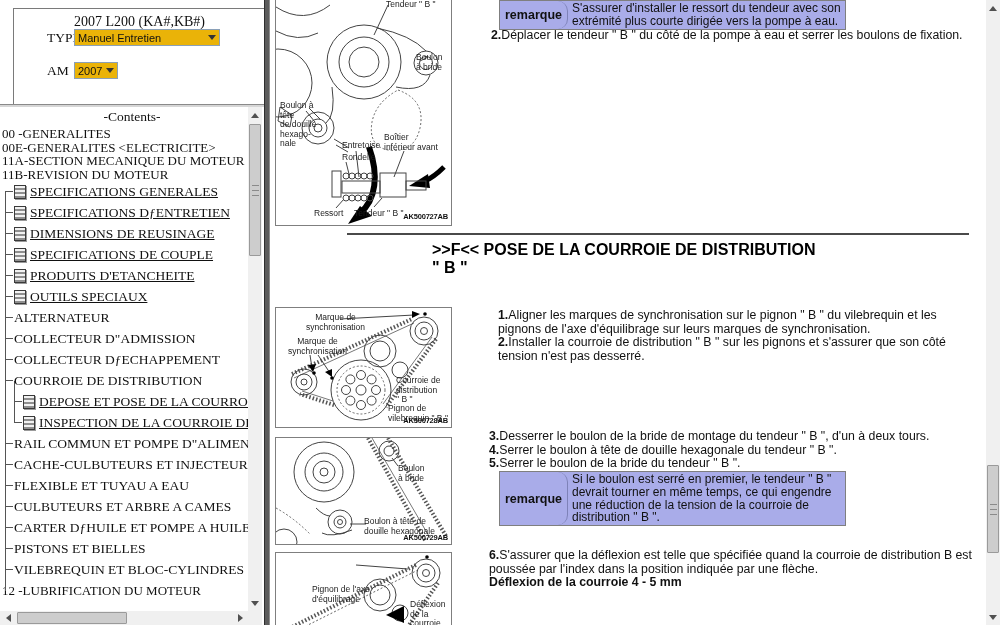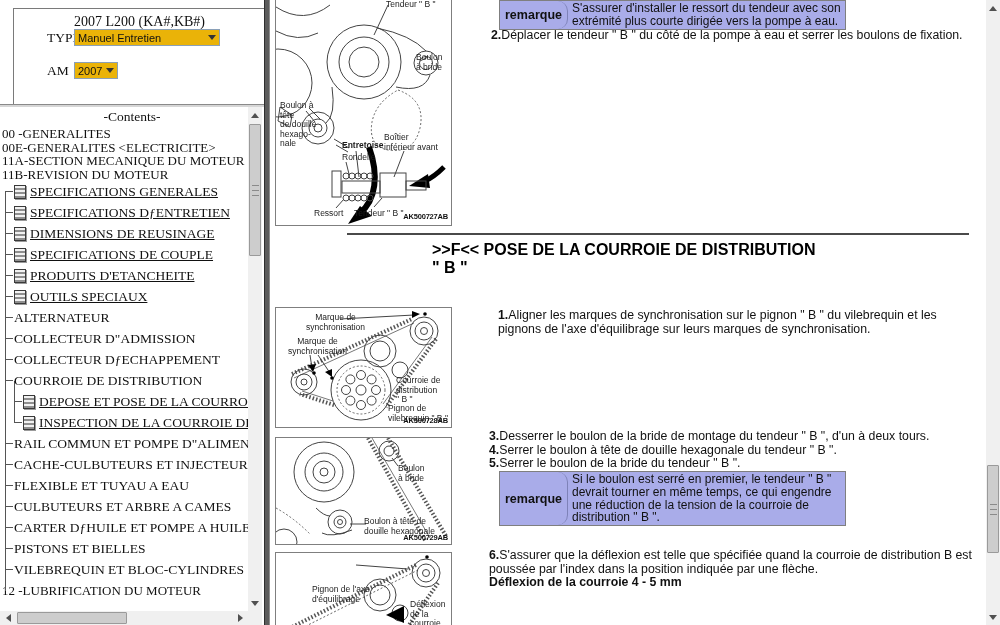--- a/index.html
+++ b/index.html
@@ -252,21 +252,21 @@
         <path class="ln" d="M112,10 L98,40 M152,62 L144,66"></path>
       </svg>
       <span class="dlabel" style="left:110px;top:5px;">Tendeur " B "</span>
       <span class="dlabel" style="left:140px;top:58px;">Boulon
 à bride</span>
       <span class="dlabel" style="left:4px;top:106px;">Boulon à
 tête
 de douille
 hexago-
 nale</span>
-      <span class="dlabel" style="left:66px;top:146px;font-weight:bold;">Entretoise</span>
+      <span class="dlabel" style="left:66px;top:146px;">Entretoise</span>
       <span class="dlabel" style="left:50px;top:158px;padding-left:16px;">Rondelle</span>
       <span class="dlabel" style="left:108px;top:138px;">Boîtier
 inférieur avant</span>
       <span class="dlabel" style="left:38px;top:214px;">Ressort</span>
       <span class="dlabel" style="left:78px;top:214px;">Tendeur " B "</span>
       <span class="dcode" style="right:3px;bottom:4px;">AK500727AB</span>
     </div>
 
     <div class="remark" style="left:229px;top:0;width:347px;">
       <div class="remark-label">remarque</div>
@@ -327,20 +327,21 @@
       <span class="dlabel" style="left:120px;top:68px;">Courroie de
 distribution
 " B "</span>
       <span class="dlabel" style="left:112px;top:96px;">Pignon de
 vilebrequin " B "</span>
       <span class="dcode" style="right:3px;bottom:2px;">AK500728AB</span>
     </div>
 
     <div class="step-block" style="left:228px;top:309px;width:479px;">
       <div class="step"><b>1.</b><span>Aligner les marques de synchronisation sur le pignon " B " du vilebrequin et les pignons de l'axe d'équilibrage sur leurs marques de synchronisation.</span></div>
+      <div class="step"><b>2.</b><span>Installer la courroie de distribution " B " sur les pignons et s'assurer que son côté tension n'est pas desserré.</span></div>
     </div>
 
     <div class="step-block" style="left:219px;top:430px;width:492px;">
       <div class="step"><b>3.</b><span>Desserrer le boulon de la bride de montage du tendeur " B ", d'un à deux tours.</span></div>
       <div class="step"><b>4.</b><span>Serrer le boulon à tête de douille hexagonale du tendeur " B ".</span></div>
       <div class="step"><b>5.</b><span>Serrer le boulon de la bride du tendeur " B ".</span></div>
     </div>
 
     <div class="remark" style="left:229px;top:471px;width:347px;">
       <div class="remark-label">remarque</div>

